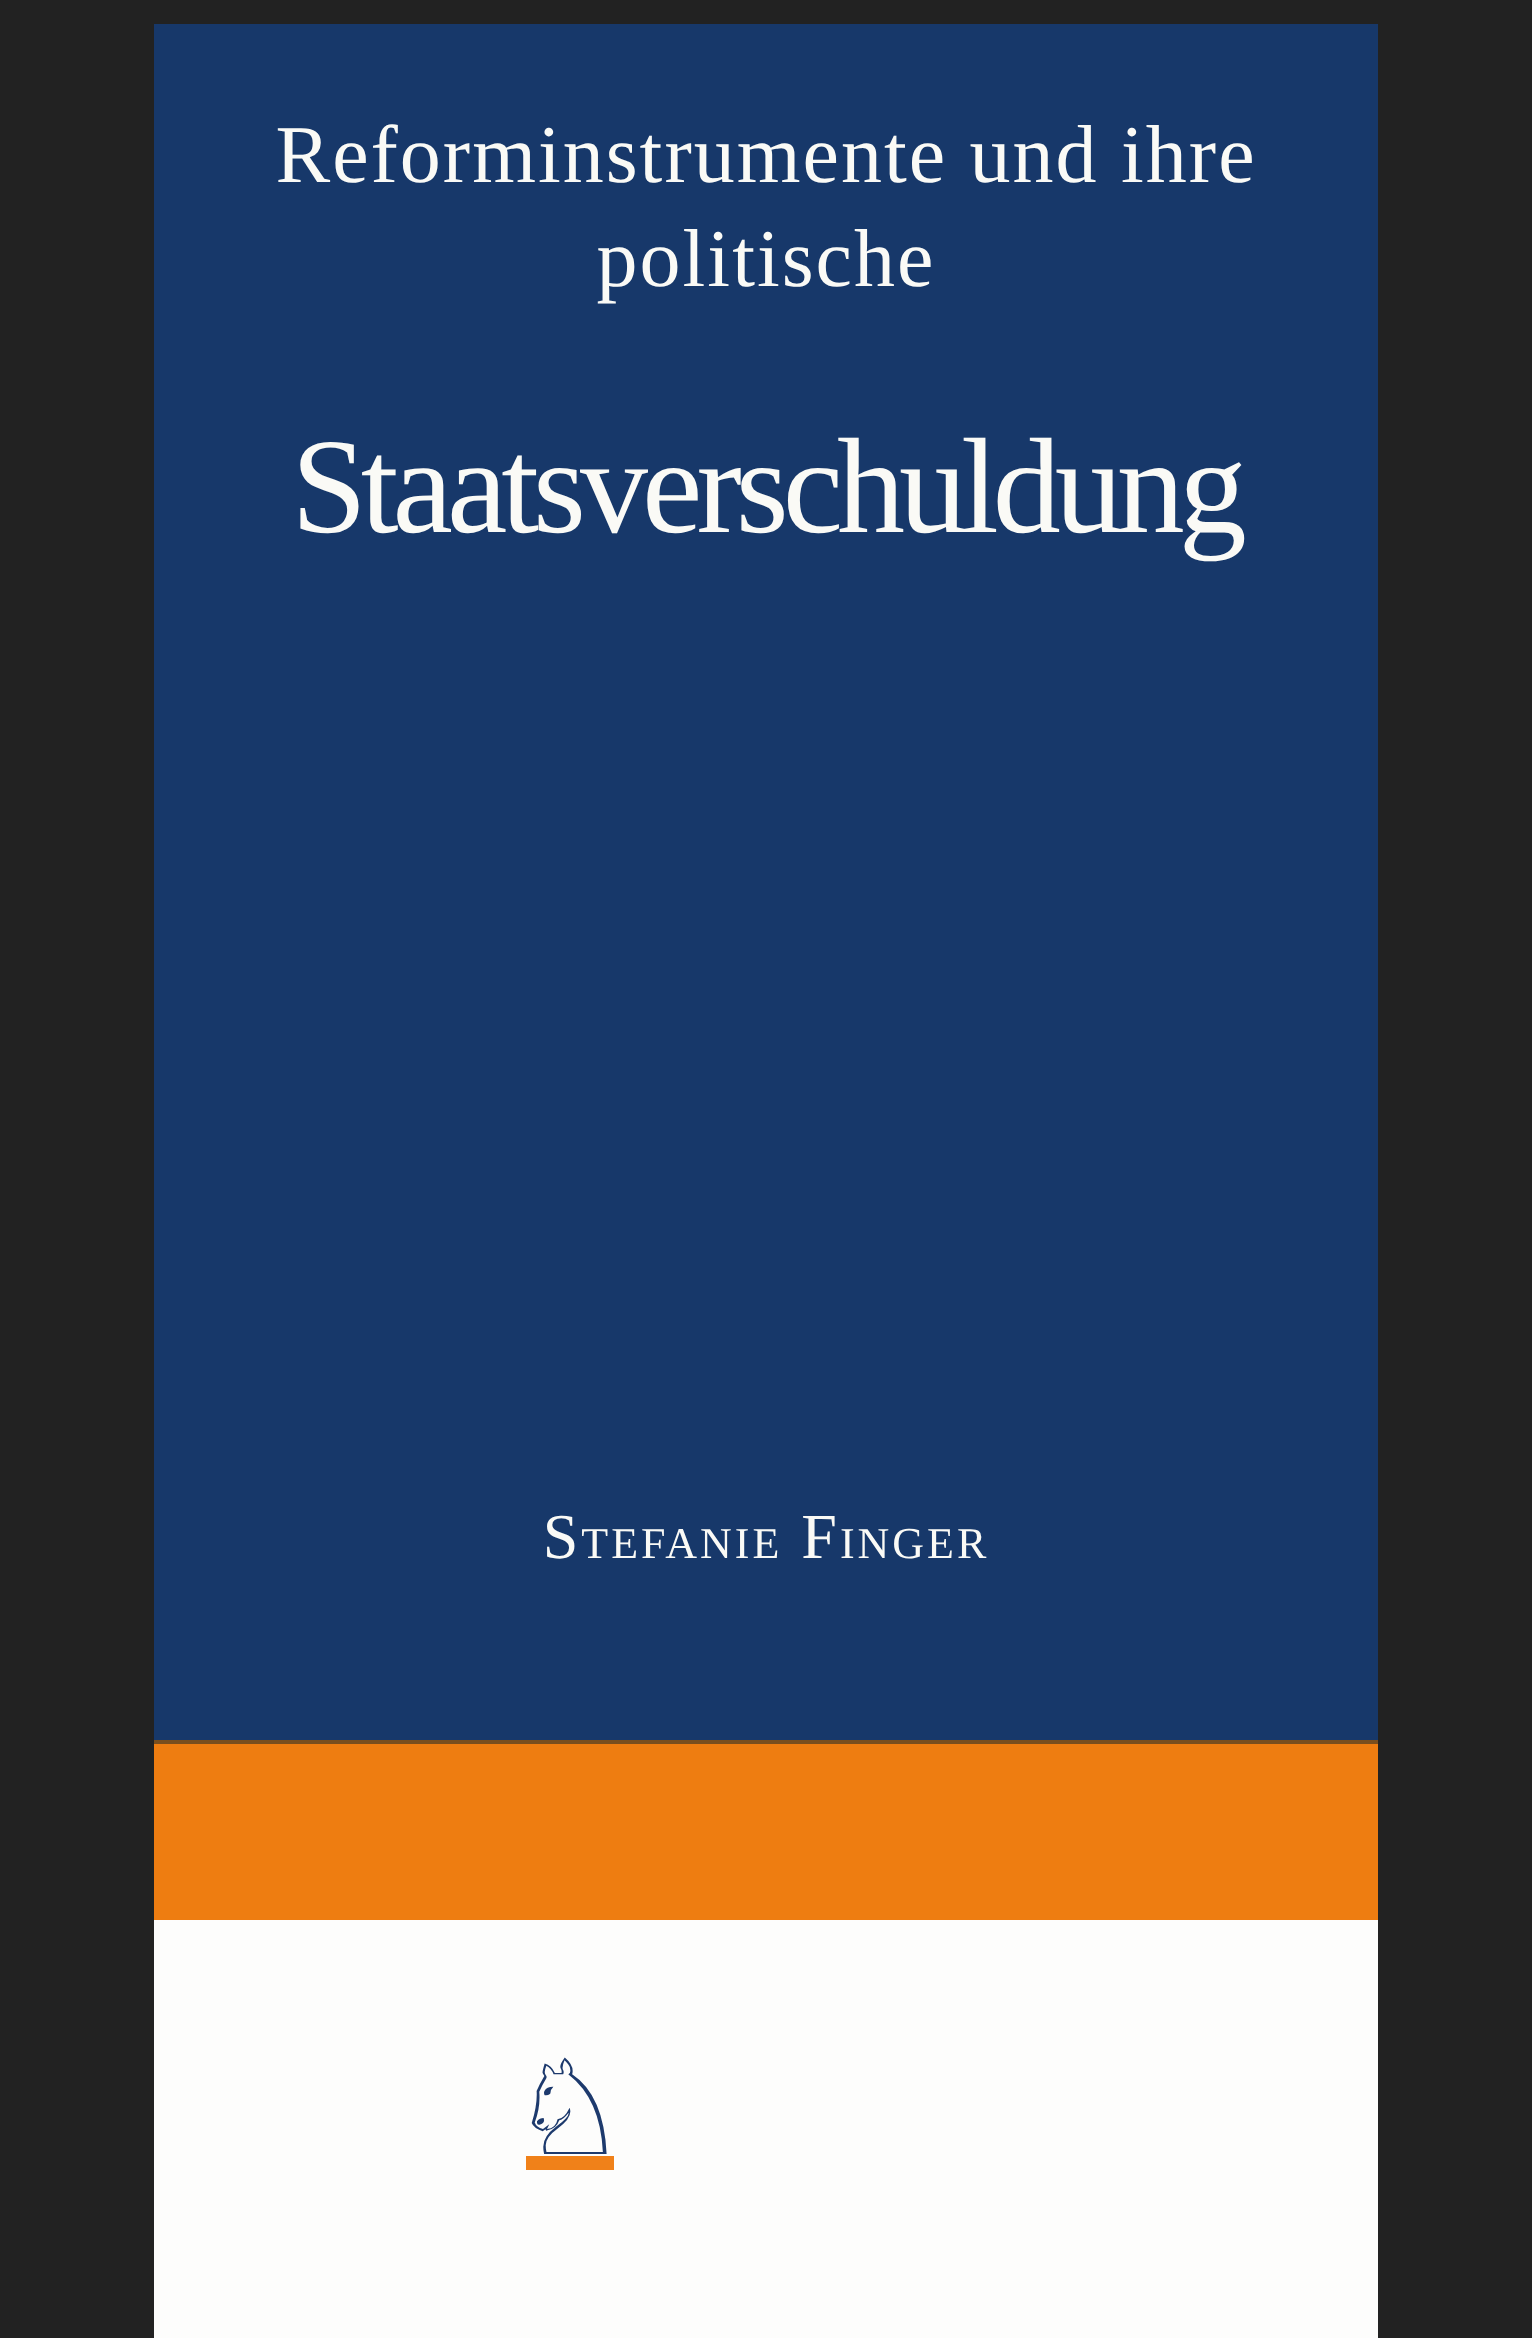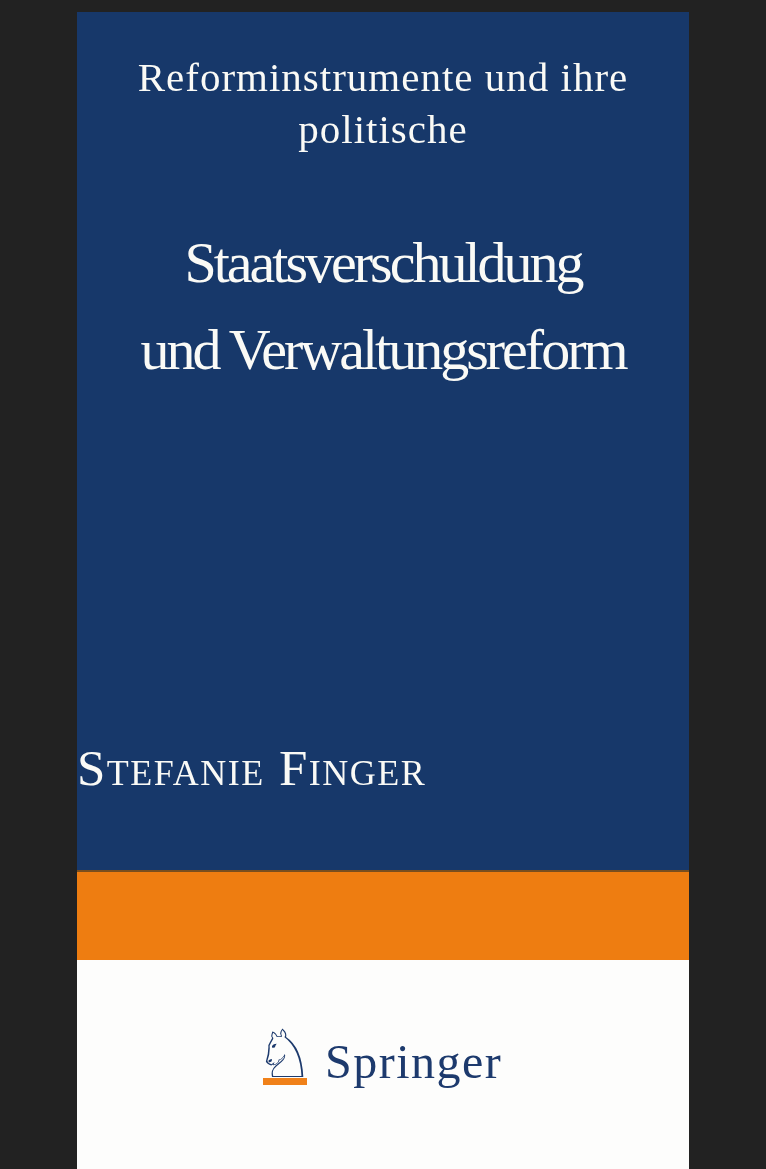--- a/index.html
+++ b/index.html
@@ -21,30 +21,31 @@
     font-family:"Liberation Serif","DejaVu Serif",serif;
   }
   
   .series-subtitle{
     position:absolute;top:39px;left:0;right:0;
     text-align:center;
     color:var(--cover-text);
     font-size:41px;line-height:52px;letter-spacing:1px;
   }
   .book-title{
-    position:absolute;top:207px;left:0;right:0;
+    position:absolute;top:188px;left:0;right:0;
     text-align:center;
     color:var(--cover-text);
-    font-size:58px;line-height:87px;letter-spacing:-3px;
+    font-size:68px;line-height:87px;letter-spacing:-3px;
   }
   .author-name{
     position:absolute;top:733px;left:0;right:0;
+    text-align:center;
     color:var(--cover-text);
     font-variant:small-caps;
-    font-size:51px;line-height:46px;letter-spacing:1.5px;
+    font-size:32px;line-height:46px;letter-spacing:1.5px;
   }
   
   .orange-band{
     position:absolute;top:858px;left:0;
     width:100%;height:90px;
     background:var(--band-orange);
     border-top:2px solid rgba(58,54,38,0.65);
   }
   .publisher-footer{
     position:absolute;top:948px;left:0;
@@ -78,28 +79,26 @@
 <body>
 
 <div class="cover">
 
   <div class="series-subtitle">
     <div>Reforminstrumente und ihre politische</div>
   </div>
 
   <div class="book-title">
     <div>Staatsverschuldung</div>
-    <div>und Verwaltungsreform</div>
   </div>
 
   <div class="author-name">Stefanie Finger</div>
 
   <div class="orange-band"></div>
 
   <div class="publisher-footer"></div>
 
   <div class="springer-logo">
     <span class="horse-glyph">♘</span>
     <span class="logo-underline"></span>
-    <span class="publisher-wordmark">Springer</span>
   </div>
 
 </div>
 
 </body></html>

